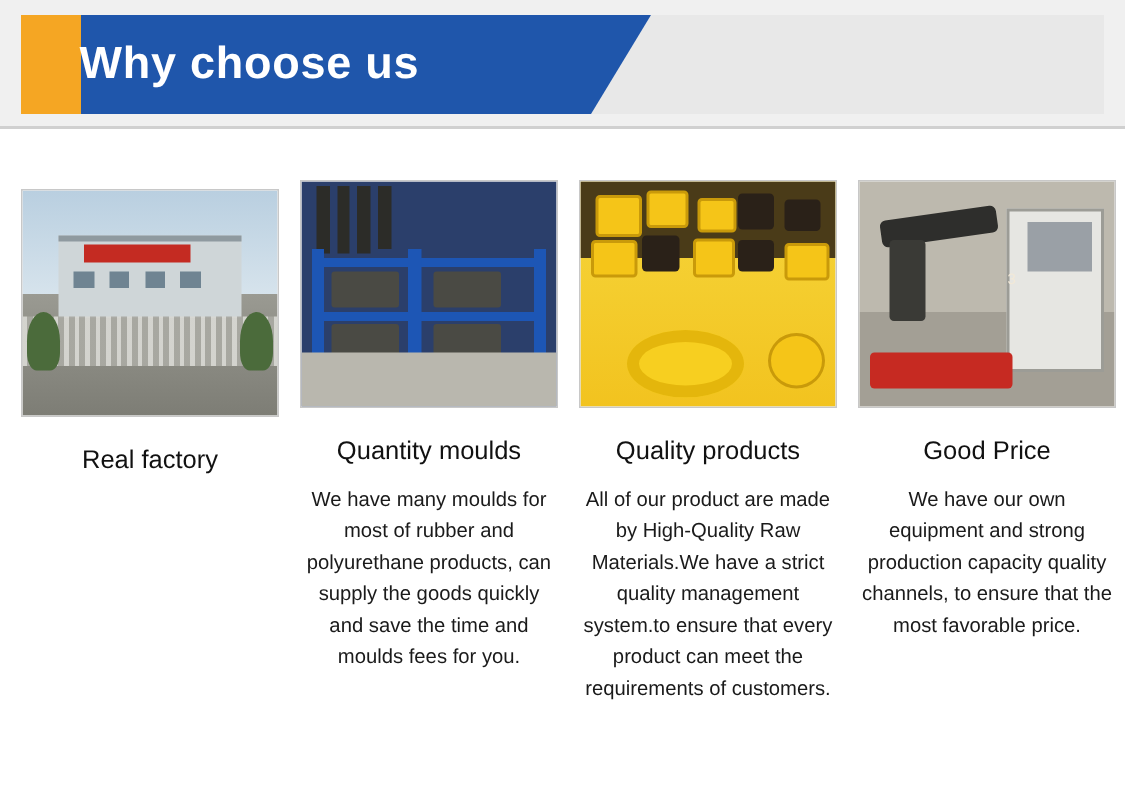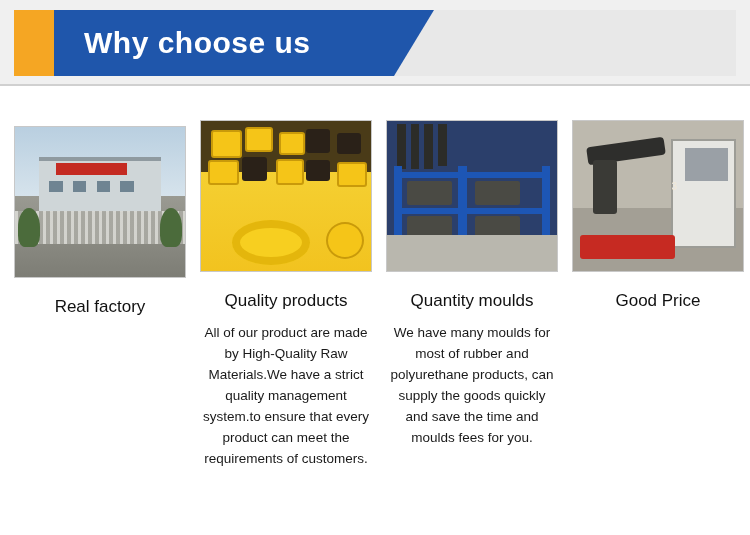--- a/index.html
+++ b/index.html
@@ -48,21 +48,21 @@
   .header-banner-accent {
     position: absolute;
     left: 14px;
     top: 10px;
     width: 40px;
     height: 66px;
     background: #f5a623;
   }
   .header-title {
     position: absolute;
-    left: 84px;
+    left: 53px;
     top: 10px;
     height: 66px;
     line-height: 66px;
     color: #ffffff;
     font-size: 30px;
     font-weight: bold;
     letter-spacing: 0.5px;
     white-space: nowrap;
   }
   .header-underline {
@@ -251,41 +251,20 @@
         <div class="ph1-roofsign"></div>
         <div class="ph1-win" style="left:20%;"></div>
         <div class="ph1-win" style="left:34%;"></div>
         <div class="ph1-win" style="left:48%;"></div>
         <div class="ph1-win" style="left:62%;"></div>
         <div class="ph1-fence"></div>
         <div class="ph1-tree" style="left:2%;"></div>
         <div class="ph1-tree" style="right:2%;"></div>
       </div>
       <div class="card-title">Real factory</div>
-    </div>
-
-    <div class="card">
-      <div class="card-photo">
-        <div class="ph2-bg"></div>
-        <div class="ph2-top"></div>
-        <div class="ph2-part" style="left:6%;top:6%;width:16%;height:16%;"></div>
-        <div class="ph2-part" style="left:26%;top:4%;width:14%;height:14%;"></div>
-        <div class="ph2-part" style="left:46%;top:7%;width:13%;height:13%;"></div>
-        <div class="ph2-dark" style="left:62%;top:5%;width:14%;height:16%;"></div>
-        <div class="ph2-dark" style="left:80%;top:8%;width:14%;height:14%;"></div>
-        <div class="ph2-part" style="left:4%;top:26%;width:16%;height:14%;"></div>
-        <div class="ph2-dark" style="left:24%;top:24%;width:15%;height:16%;"></div>
-        <div class="ph2-part" style="left:44%;top:25%;width:14%;height:15%;"></div>
-        <div class="ph2-dark" style="left:62%;top:26%;width:14%;height:14%;"></div>
-        <div class="ph2-part" style="left:80%;top:27%;width:15%;height:14%;"></div>
-        <div class="ph2-disc"></div>
-        <div class="ph2-part" style="right:4%;bottom:8%;width:20%;height:22%;border-radius:50%;"></div>
-      </div>
-      <div class="card-title">Quality products</div>
-      <div class="card-text">All of our product are made by High-Quality Raw Materials.We have a strict quality management system.to ensure that every product can meet the requirements of customers.</div>
     </div>
 
     <div class="card">
       <div class="card-photo">
         <div class="ph3-bg"></div>
         <div class="ph3-pipe" style="left:6%;top:2%;width:5%;height:30%;"></div>
         <div class="ph3-pipe" style="left:14%;top:2%;width:5%;height:30%;"></div>
         <div class="ph3-pipe" style="left:22%;top:2%;width:5%;height:30%;"></div>
         <div class="ph3-pipe" style="left:30%;top:2%;width:5%;height:28%;"></div>
         <div class="ph3-rack" style="left:4%;top:34%;width:92%;height:4%;"></div>
@@ -298,27 +277,49 @@
         <div class="ph3-box" style="left:12%;top:63%;width:26%;height:14%;"></div>
         <div class="ph3-box" style="left:52%;top:63%;width:26%;height:14%;"></div>
         <div class="ph3-floor"></div>
       </div>
       <div class="card-title">Quantity moulds</div>
       <div class="card-text">We have many moulds for most of rubber and polyurethane products, can supply the goods quickly and save the time and moulds fees for you.</div>
     </div>
 
     <div class="card">
       <div class="card-photo">
+        <div class="ph2-bg"></div>
+        <div class="ph2-top"></div>
+        <div class="ph2-part" style="left:6%;top:6%;width:16%;height:16%;"></div>
+        <div class="ph2-part" style="left:26%;top:4%;width:14%;height:14%;"></div>
+        <div class="ph2-part" style="left:46%;top:7%;width:13%;height:13%;"></div>
+        <div class="ph2-dark" style="left:62%;top:5%;width:14%;height:16%;"></div>
+        <div class="ph2-dark" style="left:80%;top:8%;width:14%;height:14%;"></div>
+        <div class="ph2-part" style="left:4%;top:26%;width:16%;height:14%;"></div>
+        <div class="ph2-dark" style="left:24%;top:24%;width:15%;height:16%;"></div>
+        <div class="ph2-part" style="left:44%;top:25%;width:14%;height:15%;"></div>
+        <div class="ph2-dark" style="left:62%;top:26%;width:14%;height:14%;"></div>
+        <div class="ph2-part" style="left:80%;top:27%;width:15%;height:14%;"></div>
+        <div class="ph2-disc"></div>
+        <div class="ph2-part" style="right:4%;bottom:8%;width:20%;height:22%;border-radius:50%;"></div>
+      </div>
+      <div class="card-title">Quality products</div>
+      <div class="card-text">All of our product are made by High-Quality Raw Materials.We have a strict quality management system.to ensure that every product can meet the requirements of customers.</div>
+    </div>
+
+    <div class="card">
+      <div class="card-photo">
         <div class="ph4-bg"></div>
         <div class="ph4-wall"></div>
         <div class="ph4-floor"></div>
         <div class="ph4-cabinet"></div>
         <div class="ph4-panel"></div>
         <div class="ph4-arm"></div>
         <div class="ph4-arm2"></div>
         <div class="ph4-base"></div>
         <div class="ph4-num">3</div>
       </div>
       <div class="card-title">Good Price</div>
+      <div class="card-text">We have our own equipment and strong production capacity quality channels, to ensure that the most favorable price.</div>
     </div>
 
   </div>
 </div>
 
 </body></html>

